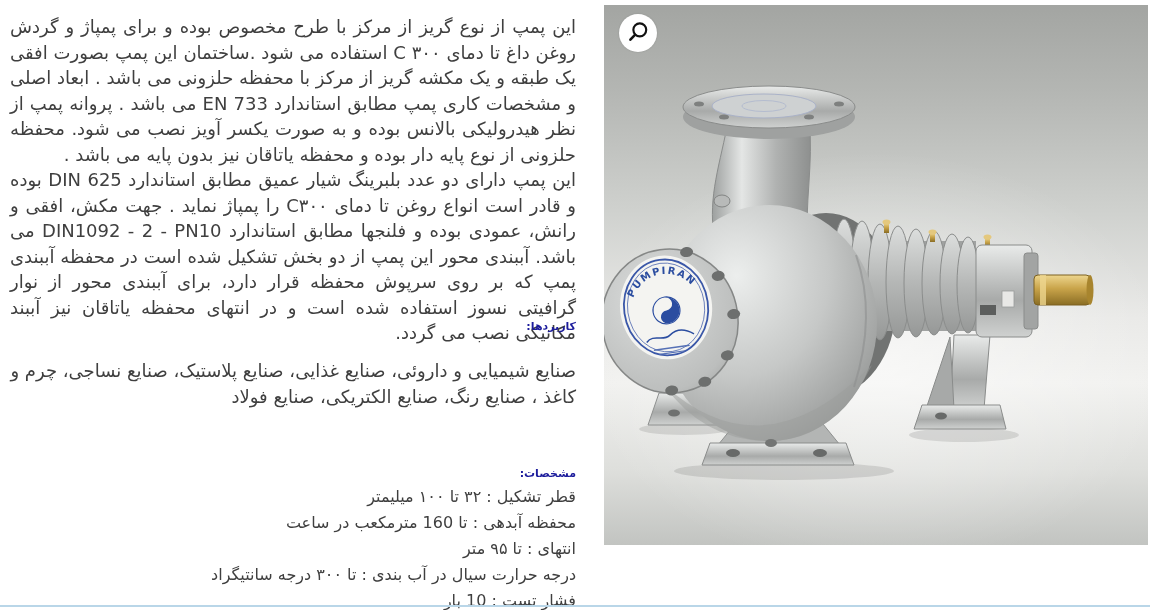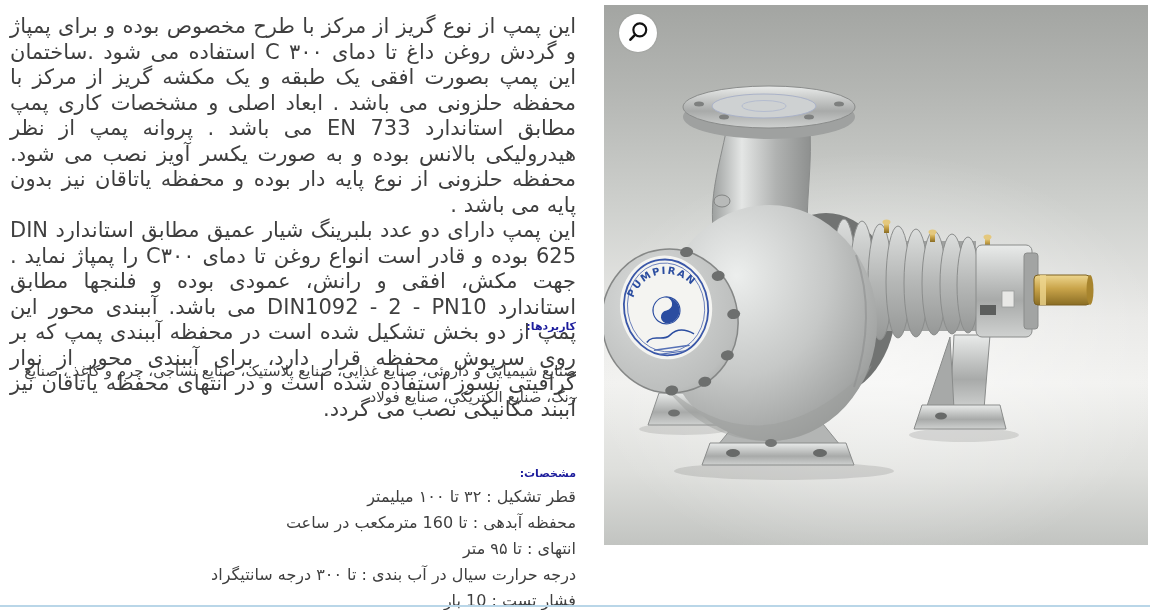--- a/index.html
+++ b/index.html
@@ -1,25 +1,25 @@
 <!DOCTYPE html>
 <html lang="fa"><head>
 <meta charset="utf-8">
 <style>
   html,body{margin:0;padding:0;background:#fff;}
   .page{position:relative;width:1150px;height:610px;background:#ffffff;overflow:hidden;
         font-family:"DejaVu Sans","Liberation Sans",sans-serif;}
   .text-col{position:absolute;left:10px;top:0;width:566px;height:610px;direction:rtl;}
-  .desc{position:absolute;top:14px;right:0;left:0;color:#3f3f3f;font-size:21px;
+  .desc{position:absolute;top:14px;right:0;left:0;color:#3f3f3f;font-size:18px;
         line-height:25.5px;text-align:justify;}
   .desc p{margin:0;}
   .section-heading{position:absolute;right:0;left:0;color:#1c1c9c;font-weight:bold;
         font-size:11px;text-align:right;}
   .apps-heading{top:320px;}
-  .apps-text{position:absolute;top:358px;right:0;left:0;color:#3f3f3f;font-size:15px;
+  .apps-text{position:absolute;top:358px;right:0;left:0;color:#3f3f3f;font-size:18px;
         line-height:26px;text-align:right;}
   .specs-heading{top:467px;}
   .specs{position:absolute;top:484px;right:0;left:0;color:#3f3f3f;font-size:16px;
         line-height:26px;text-align:right;}
   .image-panel{position:absolute;left:604px;top:5px;width:544px;height:540px;
         background:
           radial-gradient(ellipse 420px 300px at 50% 66%, rgba(255,255,255,0.55) 0%, rgba(255,255,255,0) 70%),
           linear-gradient(180deg,#a3a5a2 0%,#b4b6b3 16%,#cfd1ce 38%,#e9e9e7 58%,#f1f1ef 70%,#dedfdc 86%,#c2c4c1 100%);
         overflow:hidden;}
   .zoom-btn{position:absolute;left:15px;top:9px;width:38px;height:38px;border-radius:50%;

